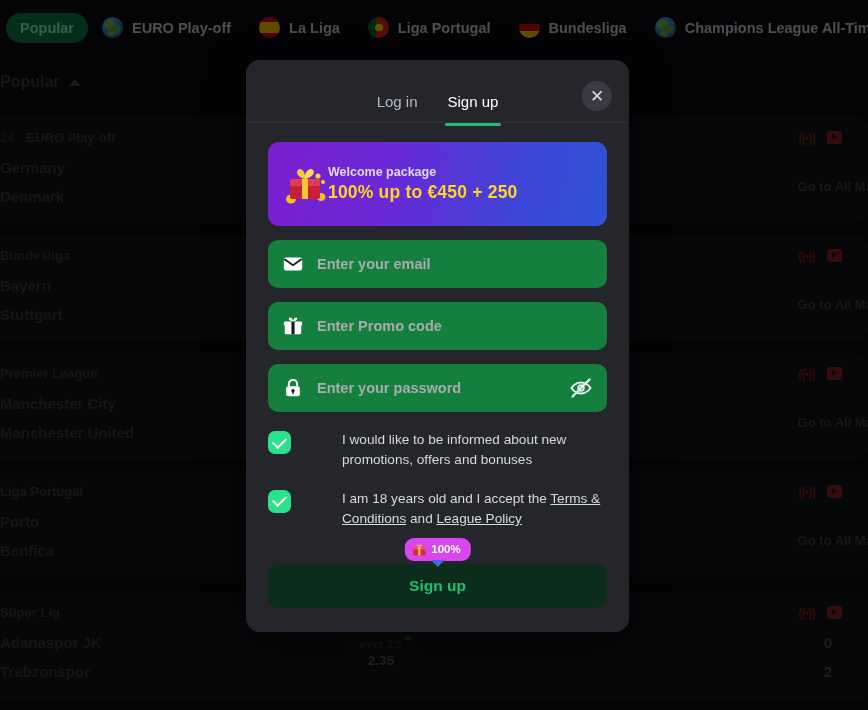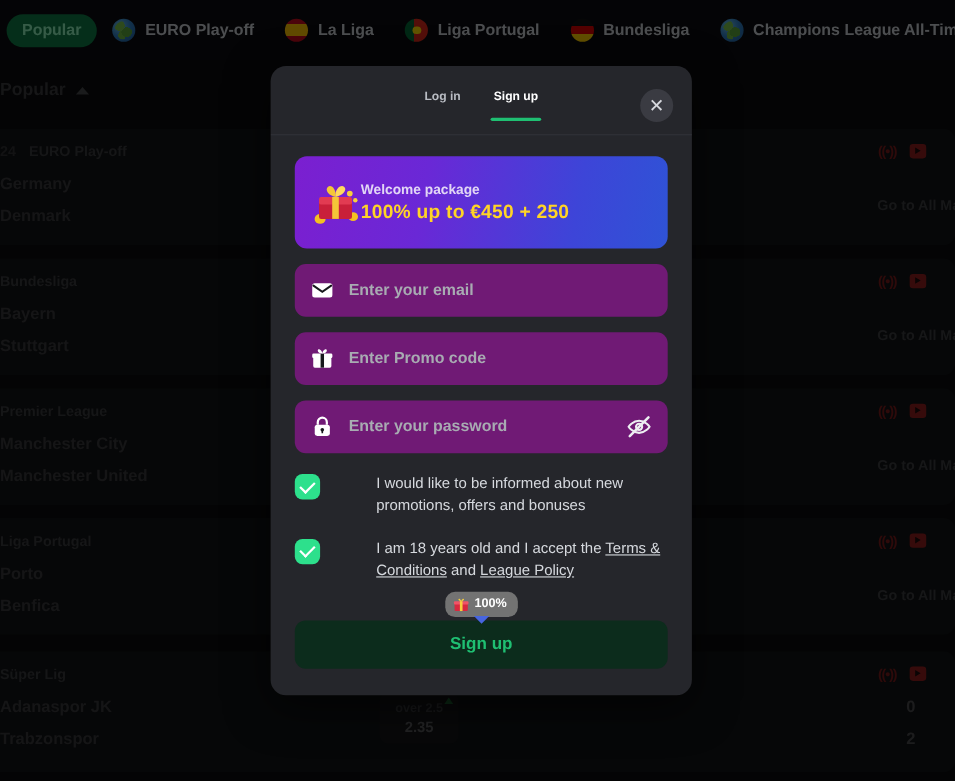--- a/index.html
+++ b/index.html
@@ -94,22 +94,22 @@
   .modal {
     position: absolute; left: 246px; top: 60px;
     width: 383px; height: 572px;
     background: #25262b; border-radius: 14px;
     overflow: hidden;
     box-shadow: 0 10px 40px rgba(0,0,0,.6);
   }
   .modal-head { position: relative; height: 62px; }
   .tabs { display: flex; justify-content: center; gap: 30px; padding-top: 22px; }
   .tab {
-    font-size: 11px; font-weight: 700; color: #b9bcc3;
-    padding-bottom: 16px; position: relative;
+    font-size: 15px; font-weight: 400; color: #b9bcc3;
+    padding-bottom: 16px; position: relative; margin-top: 11px;
   }
   .tab.active { color: #ffffff; }
   .tab.active::after {
     content: ""; position: absolute; left: -3px; right: -3px; bottom: 0;
     height: 3px; background: #1fbf72; border-radius: 2px;
   }
   .modal-divider { position: absolute; left: 0; right: 0; top: 62px; height: 1px; background: #313238; }
   .closebtn {
     position: absolute; right: 17px; top: 21px;
     width: 30px; height: 30px; border-radius: 50%;
@@ -125,21 +125,21 @@
     display: flex; align-items: center; padding: 0 14px;
     overflow: hidden;
   }
   .giftbox { width: 46px; height: 46px; flex: 0 0 auto; position: relative; }
   .promo-text { line-height: 1.18; }
   .promo-kicker { font-size: 12.5px; color: #e2d6f5; font-weight: 600; margin-bottom: 2px; }
   .promo-main { font-size: 17.5px; color: #ffd426; font-weight: 800; letter-spacing: .2px; }
 
   .field {
     margin-top: 14px; height: 48px; border-radius: 10px;
-    background: #701a75; display: flex; align-items: center;
+    background: #15803d; display: flex; align-items: center;
     padding: 0 14px; gap: 13px; position: relative;
   }
   .field-icon { width: 22px; height: 22px; flex: 0 0 auto; color: #eceef1; display:flex; align-items:center; justify-content:center; }
   .field-input {
     flex: 1; background: transparent; border: none; outline: none;
     font-family: "Liberation Sans", sans-serif;
     font-size: 14.5px; color: #e8eaee; font-weight: 600;
   }
   .field-input::placeholder { color: #a8abb2; font-weight: 600; }
   .eyebtn { width: 24px; height: 24px; flex: 0 0 auto; color: #e9ebef; display:flex;align-items:center;justify-content:center; }
@@ -150,21 +150,21 @@
     flex: 0 0 auto; display: flex; align-items: center; justify-content: center;
     margin-top: 1px;
   }
   .checkmark { width: 13px; height: 8px; border-left: 2.6px solid #ffffff; border-bottom: 2.6px solid #ffffff; transform: rotate(-45deg) translate(1px,-1px); }
   .checklabel { font-size: 13.6px; color: #d6d9de; line-height: 1.5; font-weight: 500; margin-left: 38px; }
   .checklabel a { color: #d6d9de; text-decoration: underline; }
 
   .signupwrap { margin-top: 20px; position: relative; padding-top: 14px; }
   .tooltip {
     position: absolute; left: 50%; transform: translateX(-50%); top: -12px;
-    background: #737373; border-radius: 9px;
+    background: #d946ef; border-radius: 9px;
     padding: 4px 10px 4px 7px; display: flex; align-items: center; gap: 5px;
     z-index: 3;
   }
   .tooltip::after {
     content: ""; position: absolute; left: 50%; transform: translateX(-50%);
     bottom: -6px; width: 0; height: 0;
     border-left: 7px solid transparent; border-right: 7px solid transparent;
     border-top: 7px solid #4765e0;
   }
   .tooltip-text { font-size: 11.5px; color: #ffffff; font-weight: 700; }

